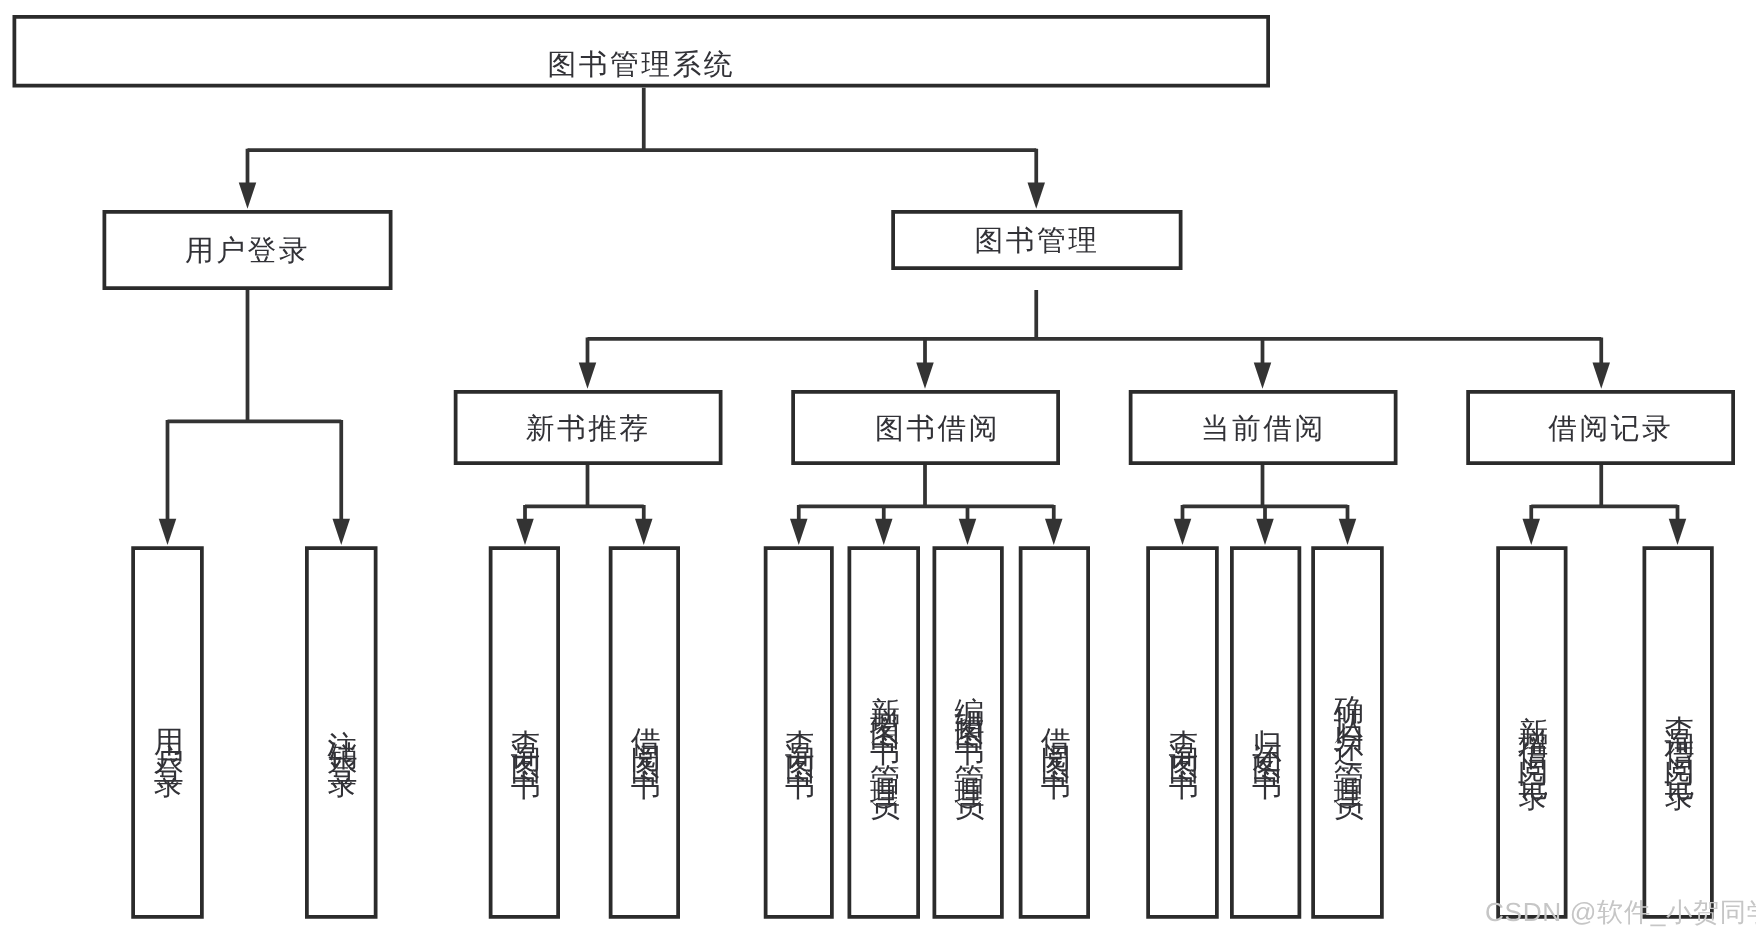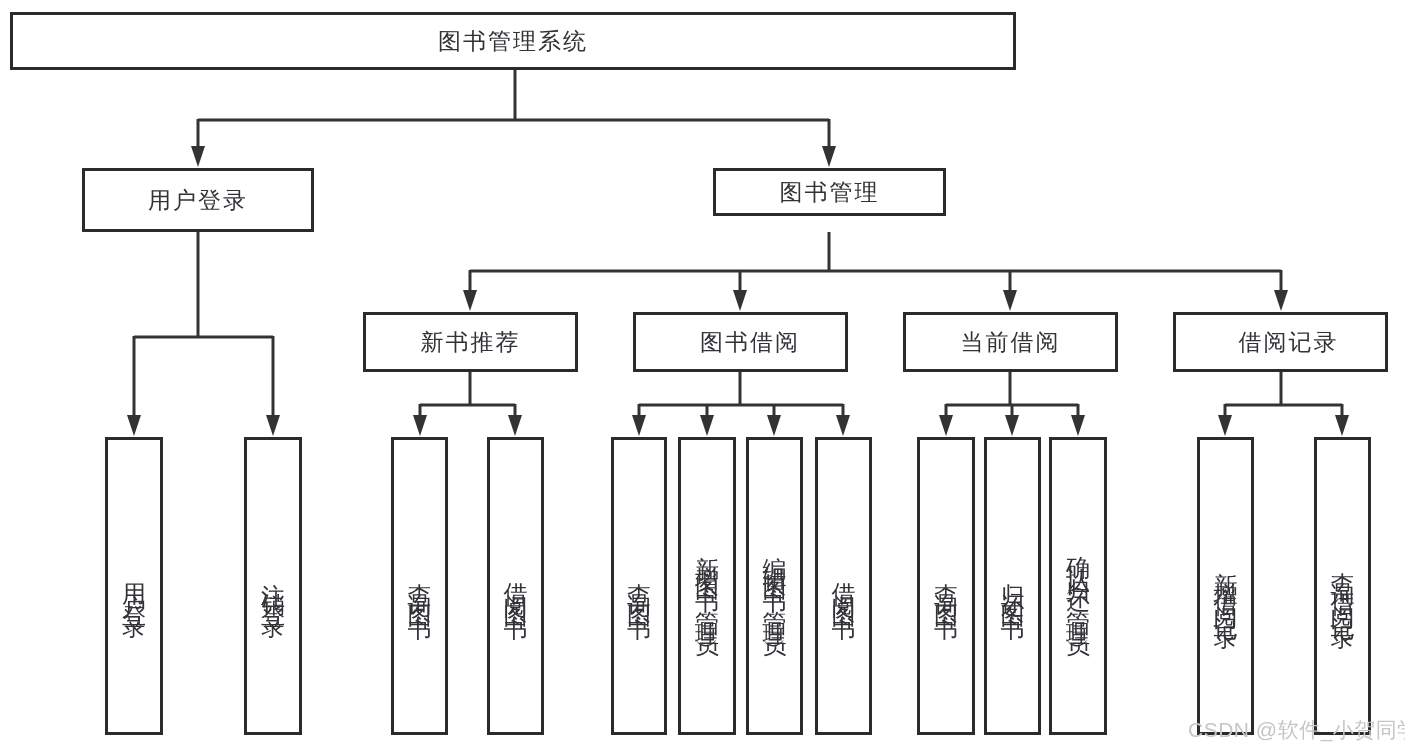--- a/index.html
+++ b/index.html
@@ -107,21 +107,21 @@
 
       <path d="M946,436 L939,415 L953,415 Z"></path>
       <path d="M1012,436 L1005,415 L1019,415 Z"></path>
       <path d="M1078,436 L1071,415 L1085,415 Z"></path>
 
       <path d="M1225,436 L1218,415 L1232,415 Z"></path>
       <path d="M1342,436 L1335,415 L1349,415 Z"></path>
     </g>
   </svg>
 
-  <div class="node hnode" style="left:10px; top:12px; width:1006px; height:58px;">
+  <div class="node hnode" style="left:10px; top:12px; width:1006px; height:58px;align-items:flex-end;">
     <span>图书管理系统</span>
   </div>
 
   <div class="node hnode" style="left:82px; top:168px; width:232px; height:64px;">
     <span>用户登录</span>
   </div>
   <div class="node hnode" style="left:713px; top:168px; width:233px; height:48px;">
     <span>图书管理</span>
   </div>
 

